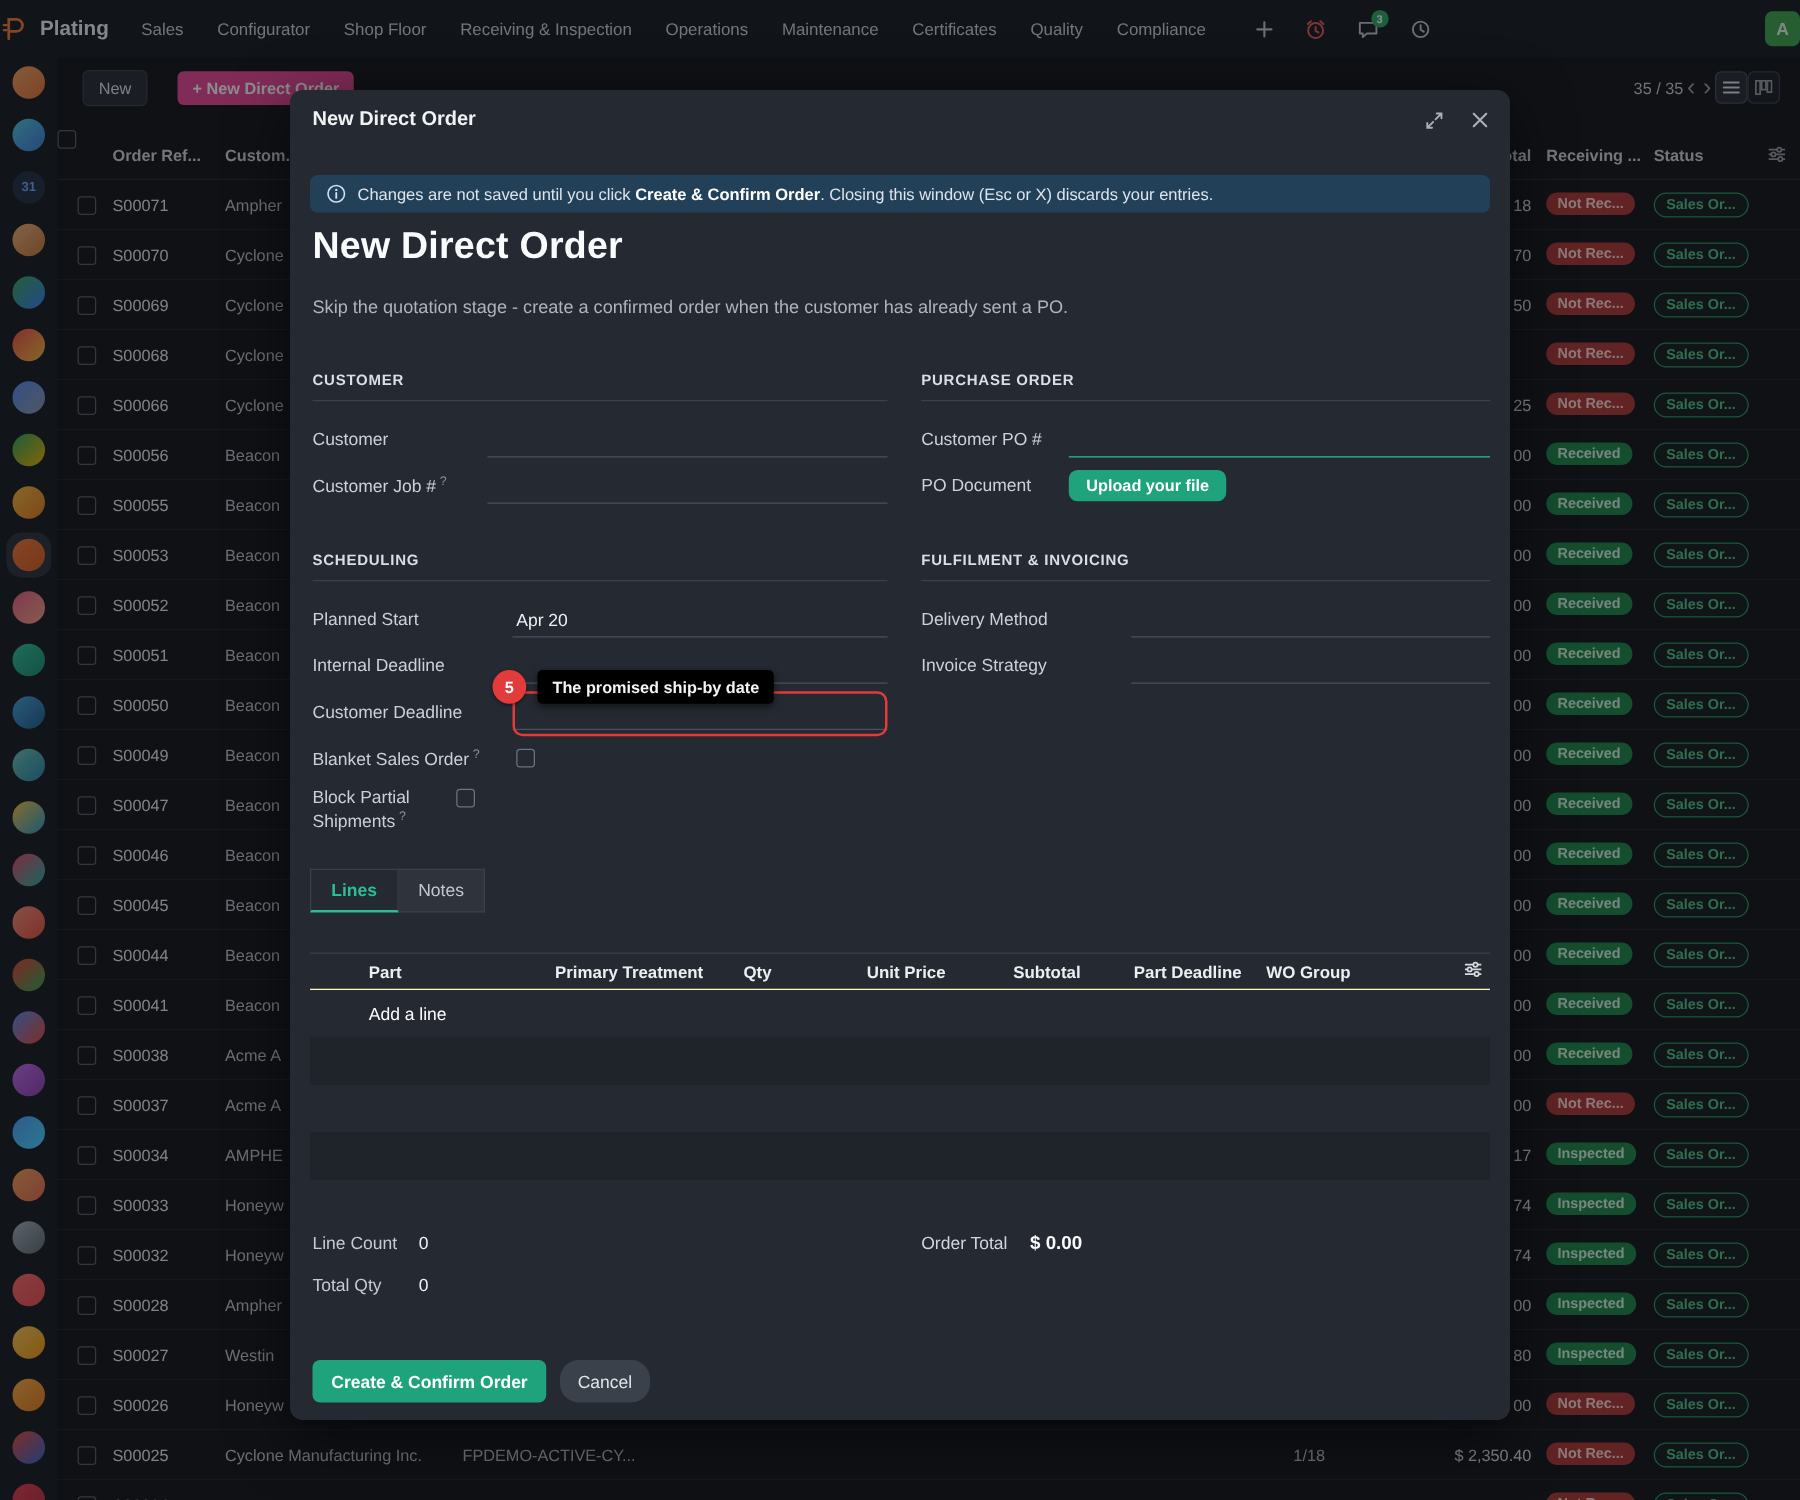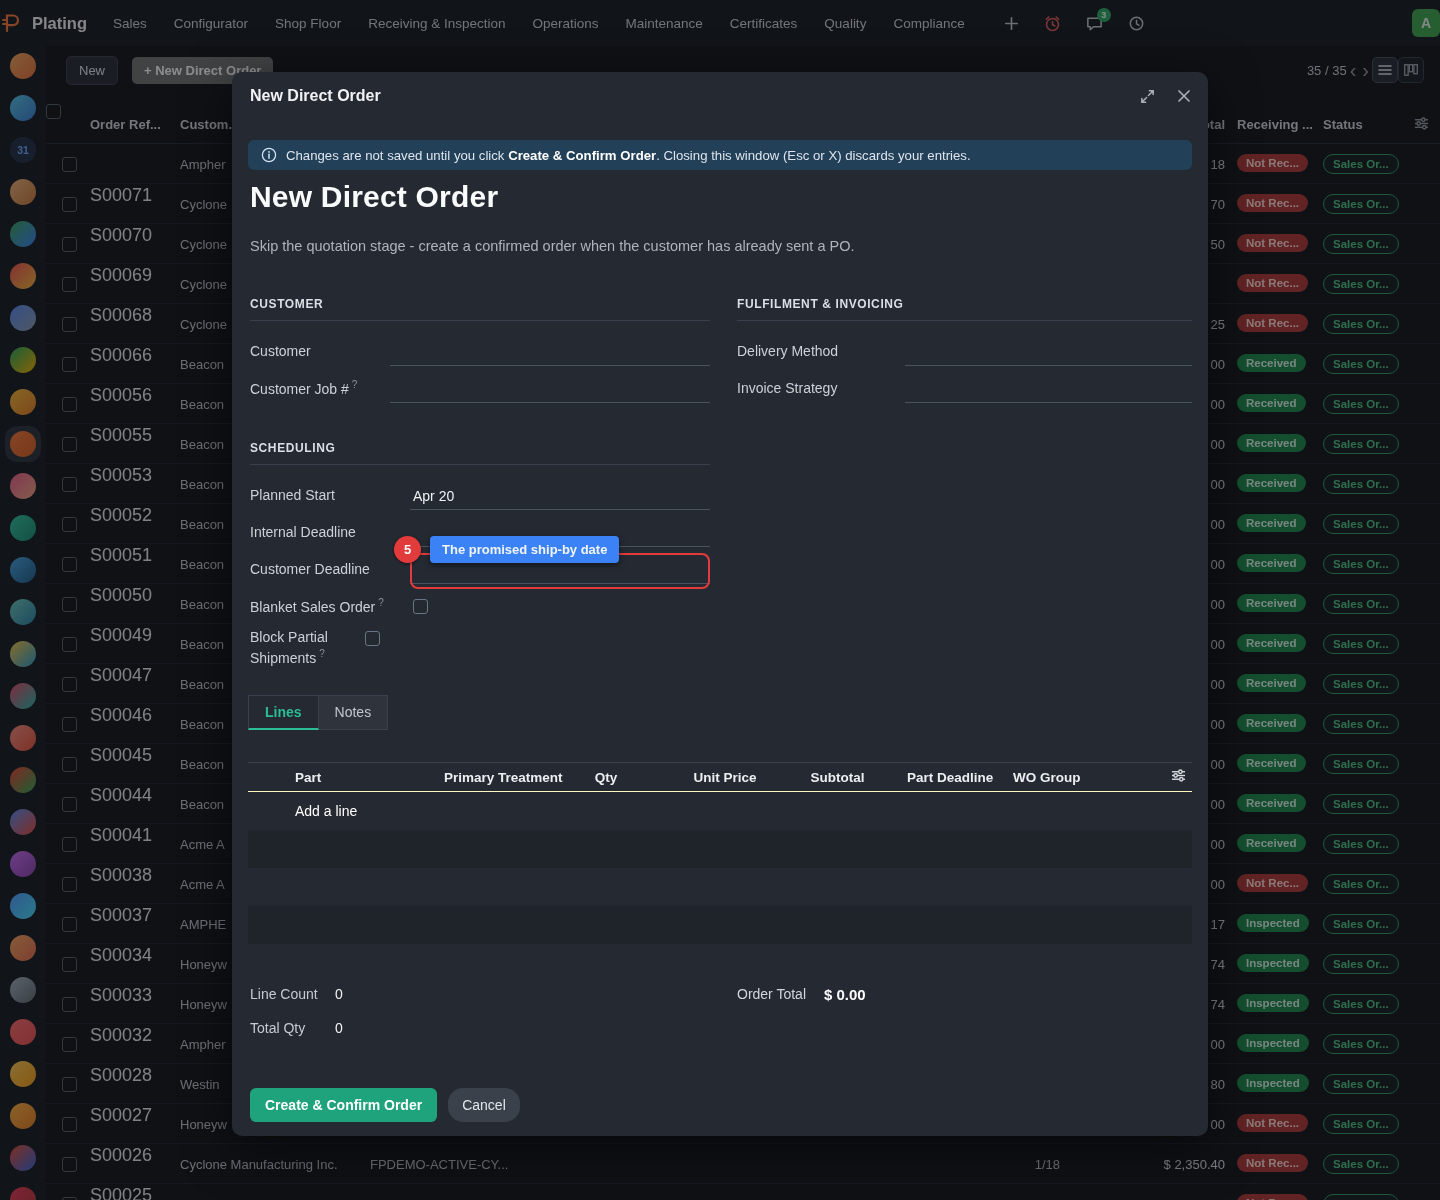--- a/index.html
+++ b/index.html
@@ -26,41 +26,41 @@
   .sidebar { position:absolute; left:0; top:46px; width:46px; height:1154px; background:#1a1d23;
     display:flex; flex-direction:column; align-items:center; padding-top:7px; gap:16px; }
   .side-icon { width:26px; height:26px; flex:0 0 auto; display:flex; align-items:center; justify-content:center; }
   .side-icon.selected { box-shadow:0 0 0 5px #2e343d; border-radius:7px; background:#2e343d; }
   .icon-dot { width:26px; height:26px; border-radius:50%; display:flex; align-items:center;
     justify-content:center; font-size:10.5px; font-weight:700; }
   .content { position:absolute; left:46px; top:46px; right:0; bottom:0; }
   .toolbar { position:absolute; left:0; top:0; right:0; height:48px; display:flex; align-items:center; padding:0 16px 0 20px; }
   .btn { font-size:13px; border-radius:5px; padding:6px 12px; border:none; font-family:inherit; cursor:pointer; }
   .btn-new { background:#2a2f37; border:1px solid #3c434e; color:#e3e6ea; }
-  .btn-direct { background:#737373; color:#fff; margin-left:14px; font-weight:600; white-space:nowrap; }
+  .btn-direct { background:#ec4899; color:#fff; margin-left:24px; font-weight:600; white-space:nowrap; }
   .toolbar-right { margin-left:auto; display:flex; align-items:center; }
   .pag { font-size:13px; color:#c8ccd2; }
   .chev { font-size:20px; color:#9aa0a7; line-height:1; padding:0 3px; cursor:pointer; }
   .viewbox { width:26px; height:26px; border:1px solid #3c434e; border-radius:5px;
     display:flex; align-items:center; justify-content:center; background:#1d2127; }
   .viewbox.active { background:#2a2f37; border-color:#4a515c; }
   .hscroll { position:absolute; left:474px; top:39px; width:440px; height:7px; background:#414a55; border-radius:4px; }
   .table { position:absolute; left:0; top:58px; right:0; bottom:0; }
   .thead { position:relative; height:40px; border-bottom:1px solid #262c35; }
   .hc { position:absolute; top:13px; font-size:13px; font-weight:700; color:#d2d6dc; white-space:nowrap; }
   .h-cb { left:16px; top:13px; }
   .h-ref { left:44px; } .h-cust { left:134px; }
   .h-total { left:1039px; width:140px; text-align:right; }
   .h-recv { left:1191px; } .h-status { left:1277px; }
   .h-filter { position:absolute; left:1368px; top:12px; cursor:pointer; }
   .cb { display:inline-block; width:15px; height:15px; border:1.5px solid #5a616c; border-radius:3px; background:transparent; }
   .trow { position:relative; height:40px; border-bottom:1px solid #21262e; }
   .trow span { white-space:nowrap; }
   .c-check { position:absolute; left:16px; top:13px; }
-  .c-ref  { position:absolute; left:44px;  top:13px; font-size:18px; color:#e8ebee;margin-top:28px; }
+  .c-ref  { position:absolute; left:44px;  top:13px; font-size:13px; color:#e8ebee; }
   .c-cust { position:absolute; left:134px; top:13px; font-size:13px; color:#c3c8cf; }
   .c-part { position:absolute; left:324px; top:13px; font-size:13px; color:#c3c8cf; }
   .c-recv { position:absolute; left:914px; width:100px; top:13px; text-align:right; font-size:13px; color:#c3c8cf; }
   .c-total{ position:absolute; left:1039px; width:140px; top:13px; text-align:right; font-size:13px; color:#dfe3e8; }
   .badge { display:inline-block; font-size:11.5px; padding:3px 9px; border-radius:10px; font-weight:600; white-space:nowrap; }
   .badge.red { background:#b03a37; color:#ffdad6; }
   .badge.green { background:#1f8a4c; color:#d9f5e3; }
   .badge.outline { border:1px solid #2e9e63; color:#52c585; background:rgba(46,158,99,0.08); }
   .c-badge1 { position:absolute; left:1191px; top:10px; }
   .c-badge2 { position:absolute; left:1277px; top:10px; }
@@ -98,21 +98,21 @@
   .field .cb { margin-left:3px; border-color:#6b7482; }
   .field.tall { height:56px; align-items:flex-start; padding-top:3px; }
   .field.tall .cb { margin-top:3px; }
   .wrap2 { width:112px !important; }
   
   .ann-rect { position:absolute; left:178px; top:481px; width:300px; height:36px;
     border:2px solid #e23b3b; border-radius:8px; z-index:3; pointer-events:none; }
   .ann-circle { position:absolute; left:162px; top:464px; width:27px; height:27px; border-radius:50%;
     background:#e23b3b; color:#fff; font-size:13px; font-weight:700; display:flex; align-items:center;
     justify-content:center; z-index:4; box-shadow:0 1px 3px rgba(0,0,0,.5); }
-  .ann-tip { position:absolute; left:198px; top:464px; background:#3b82f6; color:#f2f4f6; font-size:13px;
+  .ann-tip { position:absolute; left:198px; top:464px; background:#000000; color:#f2f4f6; font-size:13px;
     font-weight:600; padding:6px 12px; border-radius:4px; z-index:4; white-space:nowrap; box-shadow:0 2px 6px rgba(0,0,0,.5); }
   
   .tabs { position:absolute; left:16px; top:623px; display:flex; }
   .tab { font-size:14px; padding:8px 16px; border:1px solid #3a414c; color:#c3c8cf; background:#2e333c; cursor:pointer; }
   .tab + .tab { border-left:none; }
   .tab.active { background:#252931; color:#2bbd93; font-weight:600; border-bottom:2px solid #2bbd93; }
   .lines { position:absolute; left:16px; top:690px; width:944px; }
   .lines-head { display:grid; grid-template-columns:149px 100px 124px 114px 111px 120px 100px 1fr;
     padding-left:47px; height:30px; align-items:center; border-top:1px solid #3a414c;
     border-bottom:1px solid #fef9c3; font-size:13.5px; font-weight:700; color:#eceff2; }
@@ -670,20 +670,33 @@
           <span class="cb"></span>
         </div>
         <div class="field tall">
           <span class="flabel wrap2"><span>Block Partial Shipments</span><sup class="help">?</sup></span>
           <span class="cb"></span>
         </div>
       </section>
     </div>
 
     <div class="col">
+      <section class="sec sec-po">
+        <div class="sec-title">Purchase Order</div>
+        <div class="field">
+          <span class="flabel">Customer PO #</span>
+          <div class="finput focus"></div>
+        </div>
+        <div class="field">
+          <span class="flabel">PO Document</span>
+          <div class="fplain">
+              <button class="upload-btn">Upload your file</button>
+            </div>
+        </div>
+      </section>
 
       <section class="sec sec-ful">
         <div class="sec-title">Fulfilment &amp; Invoicing</div>
         <div class="field">
           <span class="flabel">Delivery Method</span>
           <div class="finput"></div>
         </div>
         <div class="field">
           <span class="flabel">Invoice Strategy</span>
           <div class="finput"></div>

